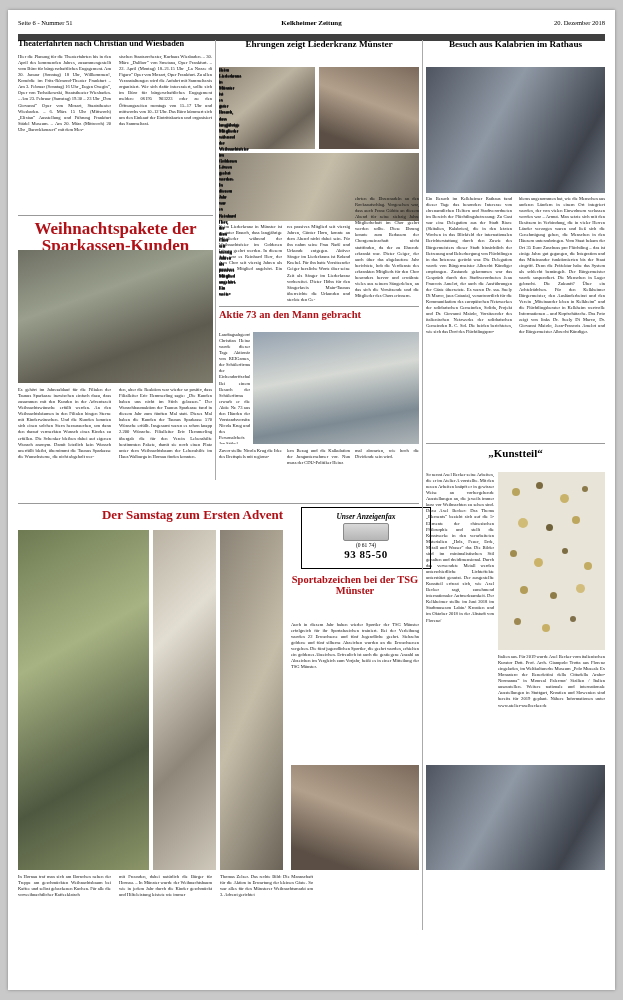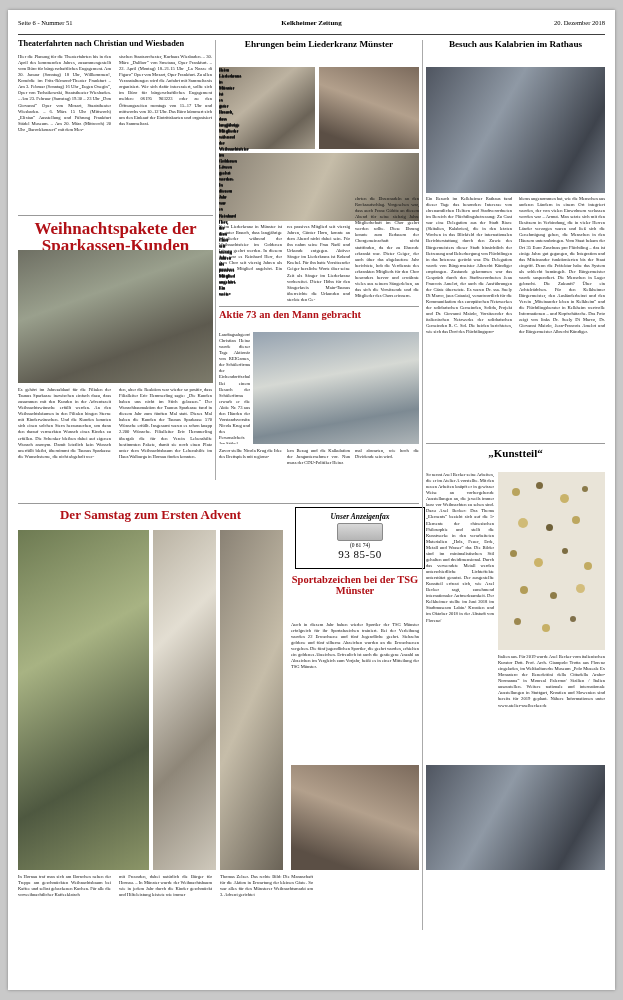--- a/index.html
+++ b/index.html
@@ -10,21 +10,21 @@
     overflow:hidden;
   }
   .page{
     position:absolute;left:8px;top:10px;width:607px;height:980px;
     background:#ffffff;
     box-shadow:0 0 3px rgba(0,0,0,.35);
     overflow:hidden;
   }
   .masthead{
     position:absolute;left:10px;top:8px;width:587px;height:16px;
-    border-bottom:1px solid #404040;
+    border-bottom:7px solid #404040;
     font-size:6.5px;
   }
   .masthead .left{position:absolute;left:0;top:1px;}
   .masthead .center{position:absolute;left:0;top:1px;width:587px;text-align:center;font-weight:bold;font-size:7px;}
   .masthead .right{position:absolute;right:0;top:1px;}
 
   .hl{
     font-family:"Liberation Serif", serif;
     font-weight:bold;
     color:#000;
@@ -55,21 +55,21 @@
   .p5{background:linear-gradient(170deg,#95a2b0 0%,#d6d9d4 40%,#7d8a93 75%,#aeb5b8 100%);}
   .p6{background:linear-gradient(150deg,#6d7a52 0%,#a8b383 35%,#4e5840 70%,#8c9668 100%);}
   .p7{background:linear-gradient(135deg,#b9b2a3 0%,#e3ded2 30%,#8e8678 65%,#cfc9bc 100%);}
   .p8{background:linear-gradient(115deg,#8a8275 0%,#c6bda9 50%,#6a6357 100%);}
 
   .adbox{
     position:absolute;border:1px solid #000;background:#fff;
   }
   .adbox .t1{font-size:7.5px;font-weight:bold;font-style:italic;text-align:center;}
   .adbox .fax{font-size:5.5px;text-align:center;}
-  .adbox .num{font-size:11px;font-weight:normal;text-align:center;letter-spacing:.5px;}
+  .adbox .num{font-size:11px;font-weight:bold;text-align:center;letter-spacing:.5px;}
   .faxicon{width:44px;height:16px;margin:2px auto 1px auto;background:linear-gradient(180deg,#d9d9d9,#b5b5b5);border-radius:2px;border:1px solid #8a8a8a;}
 
   .elements-art{
     position:absolute;background:#e9e4d8;overflow:hidden;
   }
   .dot{position:absolute;border-radius:50%;}
 </style>
 </head>
 <body>
 
@@ -78,21 +78,21 @@
   <div class="masthead">
     <div class="left">Seite 6 - Nummer 51</div>
     <div class="center">Kelkheimer Zeitung</div>
     <div class="right">20. Dezember 2018</div>
   </div>
 
   <div class="hl" style="position:absolute;left:10px;top:30px;width:195px;font-size:8.3px;">Theaterfahrten nach Christian und Wiesbaden</div>
   <div class="col" style="position:absolute;left:10px;top:44px;width:93px;height:160px;">Hier die Planung für die Theaterfahrten bis in den April des kommenden Jahres, zusammengestellt vom Büro für bürgerschaftliches Engagement. Am 20. Januar (Sonntag) 18 Uhr, Willkommen!, Komödie im Fritz-Rémond-Theater Frankfurt – Am 3. Februar (Sonntag) 16 Uhr „Eugen Onegin“, Oper von Tschaikowski, Staatstheater Wiesbaden. – Am 23. Februar (Samstag) 19.30 – 23 Uhr „Don Giovanni“ Oper von Mozart, Staatstheater Wiesbaden. – 6. März 15 Uhr (Mittwoch) „Elixian“ Ausstellung und Führung Frankfurt Städel Museum. – Am 20. März (Mittwoch) 20 Uhr „Barockkonzert“ mit dem Mes-</div>
   <div class="col" style="position:absolute;left:111px;top:44px;width:93px;height:160px;">sischen Staatsorchester, Kurhaus Wiesbaden. – 30. März „Dalibor“ von Smetana, Oper Frankfurt. – 22. April (Montag) 18–21.15 Uhr „La Nozze di Figaro“ Oper von Mozart, Oper Frankfurt. Zu allen Veranstaltungen wird die Anfahrt mit Sammeltaxis organisiert. Wer sich dafür interessiert, sollte sich im Büro für bürgerschaftliches Engagement melden: 06195 903223 oder zu den Öffnungszeiten montags von 15–17 Uhr und mittwochs von 10–12 Uhr. Das Büro kümmert sich um den Einkauf der Eintrittskarten und organisiert das Sammeltaxi.</div>
 
-  <div class="hl" style="position:absolute;left:211px;top:30px;width:200px;font-size:9.2px;text-align:center;">Ehrungen beim Liederkranz Münster</div>
+  <div class="hl" style="position:absolute;left:211px;top:30px;width:200px;font-size:9.2px;text-align:center;">Ehrungen zeigt Liederkranz Münster</div>
 
   <div class="ph p2" style="left:211px;top:57px;width:96px;height:82px;"></div>
   <div class="ph p4" style="left:311px;top:57px;width:100px;height:82px;"></div>
   <div class="ph p8" style="left:211px;top:143px;width:200px;height:68px;"></div>
 
   <div class="col" style="position:absolute;left:211px;top:57px;width:0px;height:0px;overflow:hidden;">Beim Liederkranz in Münster ist es guter Brauch, dass langjährige Mitglieder während der Weihnachtsfeier im Goldenen Löwen geehrt werden. In diesem Jahr war es Reinhard Herr, der dem Chor seit vierzig Jahren als passives Mitglied angehört. Ein weite-</div>
 
   <div class="hl" style="position:absolute;left:418px;top:30px;width:179px;font-size:9.2px;text-align:center;">Besuch aus Kalabrien im Rathaus</div>
   <div class="ph p3" style="left:418px;top:57px;width:179px;height:126px;"></div>
 
@@ -124,29 +124,29 @@
   <div class="col" style="position:absolute;left:10px;top:377px;width:93px;height:118px;overflow:hidden;">Es gehört im Jahresablauf für die Filialen der Taunus Sparkasse inzwischen einfach dazu, dass zusammen mit den Kunden in der Adventszeit Weihnachtswünsche erfüllt werden. An den Weihnachtsbäumen in den Filialen hingen Sterne mit Kinderwünschen. Und die Kunden konnten sich einen solchen Stern heraussuchen, um dann den darauf vermerkten Wunsch eines Kindes zu erfüllen. Die Schenker bleiben dabei auf eigenen Wunsch anonym. Damit letztlich kein Wunsch unerfüllt bleibt, übernimmt die Taunus Sparkasse die Wunschsterne, die nicht abgeholt wer-</div>
   <div class="col" style="position:absolute;left:111px;top:377px;width:93px;height:118px;overflow:hidden;">den, aber die Reaktion war wieder so positiv, dass Filialleiter Eric Hemmerling sagte: „Die Kunden haben uns nicht im Stich gelassen.“ Der Wunschbaumaktion der Taunus Sparkasse fand in diesem Jahr zum fünften Mal statt. Dieses Mal haben die Kunden der Taunus Sparkasse 570 Wünsche erfüllt. Insgesamt waren es schon knapp 2.200 Wünsche. Filialleiter Eric Hemmerling übergab die für den Verein Lebenshilfe bestimmten Pakete, damit sie noch einen Platz unter dem Weihnachtsbaum der Lebenshilfe im Haus Walburga in Hornau finden konnten.</div>
 
   <div class="hl red" style="position:absolute;left:211px;top:300px;width:200px;font-size:10.5px;">Aktie 73 an den Mann gebracht</div>
   <div class="ph p5" style="left:245px;top:322px;width:166px;height:112px;"></div>
   <div class="col" style="position:absolute;left:211px;top:322px;width:31px;height:112px;overflow:hidden;">Landtagsabgeordneter Christian Heinz wurde dieser Tage Aktionär von REIGames, der Schülerfirma der Eichendorffschule. Bei einem Besuch der Schülerfirma erwarb er die Aktie Nr. 73 aus den Händen der Vorstandsvorsitzenden Nicola Krug und des Personalchefs Jan Stöbel.</div>
   <div class="col" style="position:absolute;left:211px;top:438px;width:63px;height:30px;overflow:hidden;">Zuvor stellte Nicola Krug die Idee des Brettspiels mit regiona-</div>
   <div class="col" style="position:absolute;left:279px;top:438px;width:63px;height:30px;overflow:hidden;">lem Bezug und die Kalkulation der Jungunternehmer vor. Nun muss der CDU-Politiker Heinz</div>
   <div class="col" style="position:absolute;left:347px;top:438px;width:64px;height:30px;overflow:hidden;">mal abwarten, wie hoch die Dividende sein wird.</div>
 
-  <div class="hl red" style="position:absolute;left:10px;top:498px;width:265px;font-size:13px;text-align:center;">Der Samstag zum Ersten Advent</div>
+  <div class="hl red" style="position:absolute;left:10px;top:498px;width:265px;font-size:13px;text-align:right;">Der Samstag zum Ersten Advent</div>
   <div class="ph p6" style="left:10px;top:520px;width:131px;height:340px;"></div>
   <div class="ph p7" style="left:145px;top:520px;width:63px;height:340px;"></div>
   <div class="ph p8" style="left:212px;top:520px;width:63px;height:340px;"></div>
   <div class="col" style="position:absolute;left:10px;top:864px;width:93px;height:56px;overflow:hidden;">In Hornau traf man sich am Bornchen neben der Treppe am geschmückten Weihnachtsbaum bei Kaffee und selbst gebackenen Kuchen. Für alle die vorweihnachtlicher Kaffeeklatsch</div>
   <div class="col" style="position:absolute;left:111px;top:864px;width:93px;height:56px;overflow:hidden;">mit Freunden, dabei natürlich die Bürger für Hornau. – In Münster wurde der Weihnachtsbaum wie in jedem Jahr durch die Kinder geschmückt und Hilfeleistung leistete wie immer</div>
   <div class="col" style="position:absolute;left:212px;top:864px;width:93px;height:56px;overflow:hidden;">Thomas Zelzer. Das rechte Bild: Die Mannschaft für die Aktion in Erwartung der kleinen Gäste. So war alles für den Münsterer Weihnachtsmarkt am 3. Advent gerichtet</div>
 
-  <div class="adbox" style="left:287px;top:497px;width:128px;height:60px;">
+  <div class="adbox" style="left:293px;top:497px;width:128px;height:60px;">
     <div class="t1" style="margin-top:4px;">Unser Anzeigenfax</div>
     <div class="faxicon"></div>
     <div class="fax">(0 61 74)</div>
     <div class="num">93 85-50</div>
   </div>
 
   <div class="hl red" style="position:absolute;left:283px;top:565px;width:128px;font-size:10.5px;text-align:center;">Sportabzeichen bei der TSG Münster</div>
   <div class="col" style="position:absolute;left:283px;top:612px;width:128px;height:138px;overflow:hidden;">Auch in diesem Jahr haben wieder Sportler der TSG Münster erfolgreich für ihr Sportabzeichen trainiert. Bei der Verleihung wurden 22 Erwachsene und fünf Jugendliche geehrt. Siebzehn goldene und fünf silberne Abzeichen wurden an die Erwachsenen vergeben. Die fünf jugendlichen Sportler, die geehrt wurden, erhielten ein goldenes Abzeichen. Erfreulich ist auch die gestiegene Anzahl an Abzeichen im Vergleich zum Vorjahr, heißt es in einer Mitteilung der TSG Münster.</div>
 
   <div class="hl" style="position:absolute;left:418px;top:438px;width:179px;font-size:11px;text-align:center;">„Kunstteil“</div>

